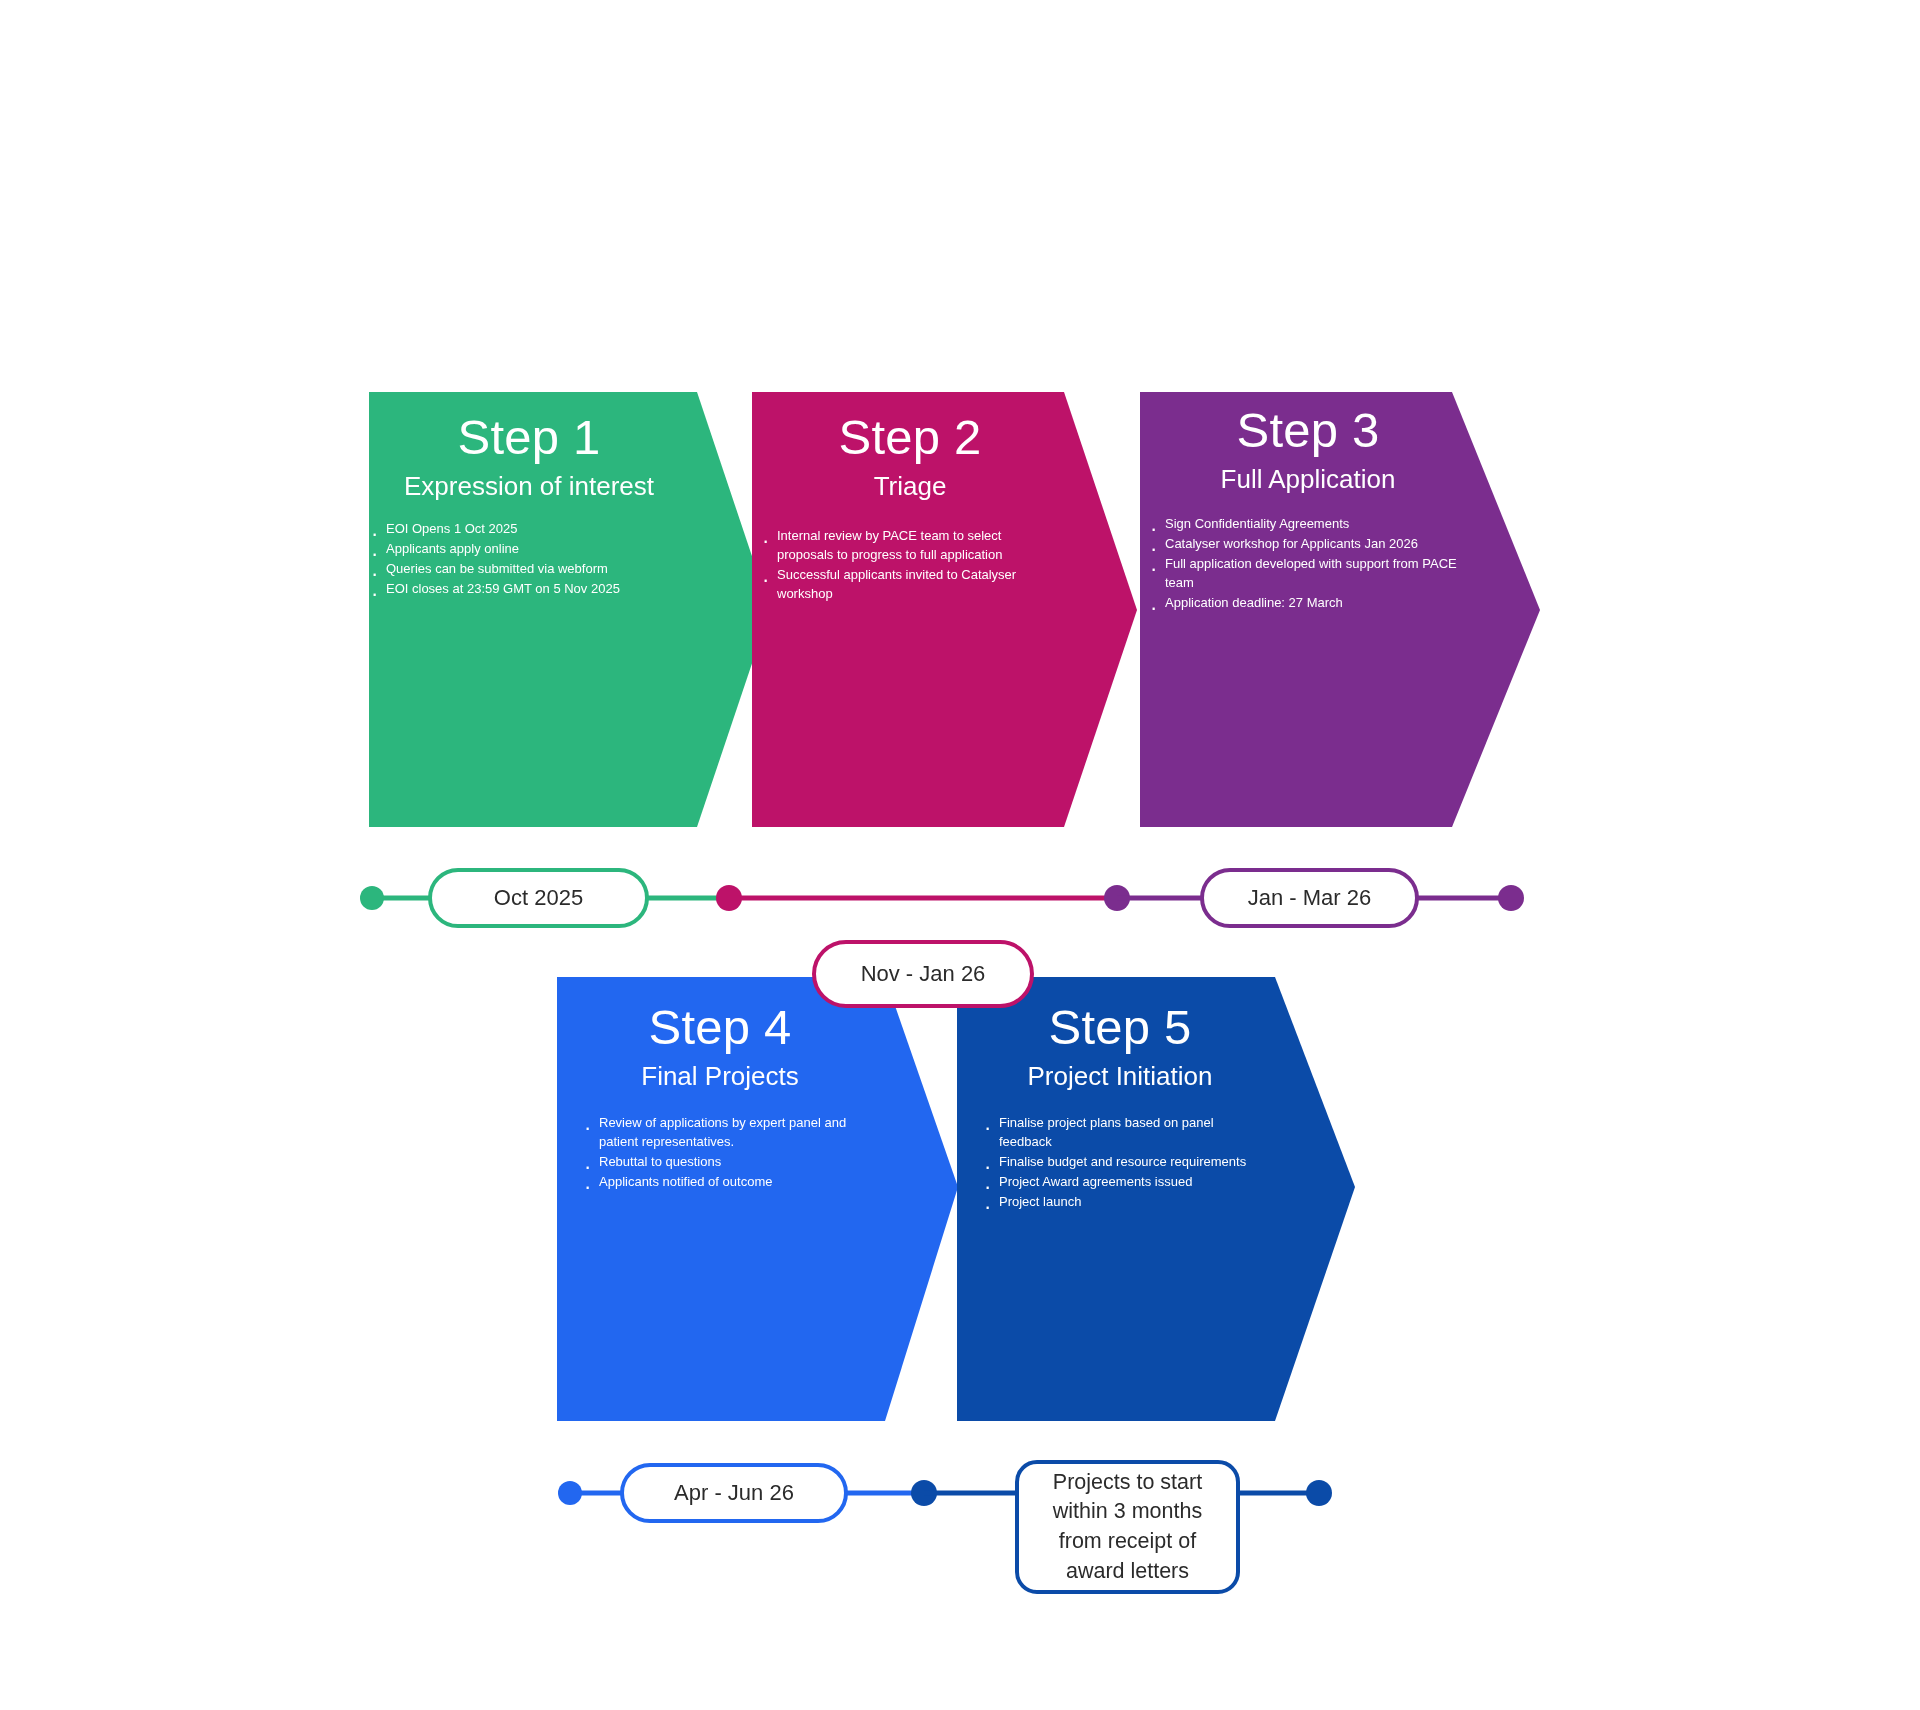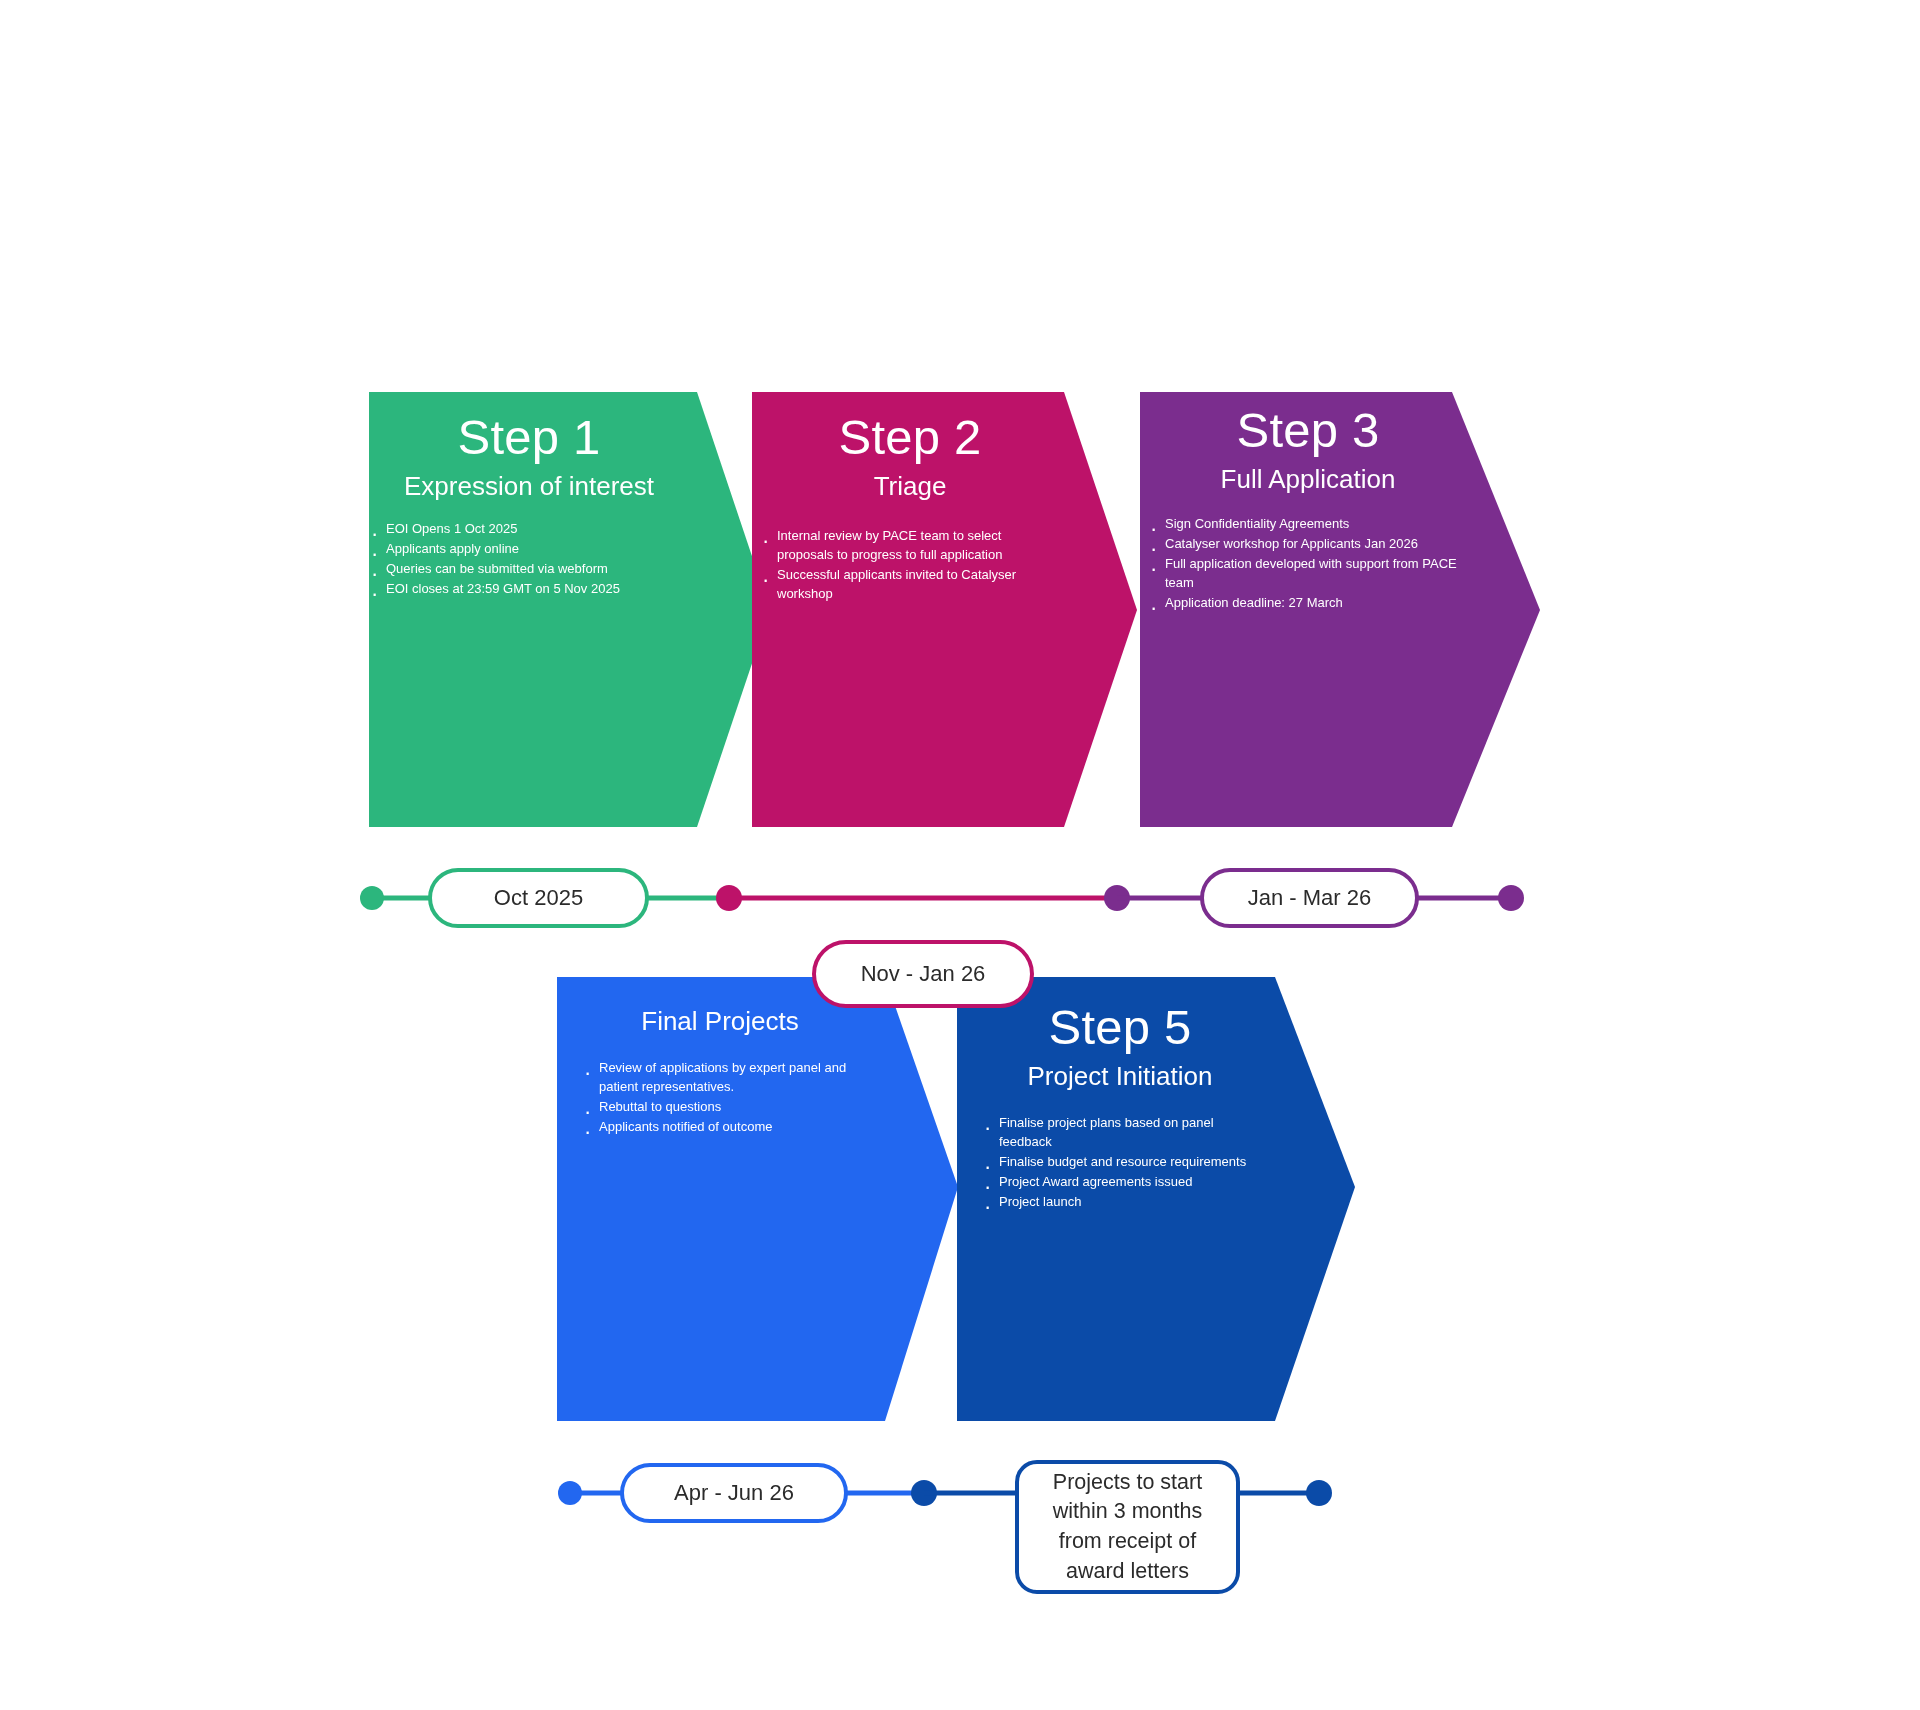--- a/index.html
+++ b/index.html
@@ -158,20 +158,21 @@
     <ul class="bullets" style="margin-top:20px;">
       <li>Sign Confidentiality Agreements</li>
       <li>Catalyser workshop for Applicants Jan 2026</li>
       <li>Full application developed with support from PACE team</li>
       <li style="max-width:190px;">Application deadline: 27 March</li>
     </ul>
   </div>
 
   <div class="step-block" style="left:560px; top:1000px; width:320px;">
     <div class="step-head">
+      <div class="step-number">Step 4</div>
       <div class="step-title">Final Projects</div>
     </div>
     <ul class="bullets" style="margin-top:22px; padding-left:22px; padding-right:10px;">
       <li>Review of applications by expert panel and patient representatives.</li>
       <li>Rebuttal to questions</li>
       <li style="max-width:215px;">Applicants notified of outcome</li>
     </ul>
   </div>
 
   <div class="step-block" style="left:960px; top:1000px; width:320px;">

